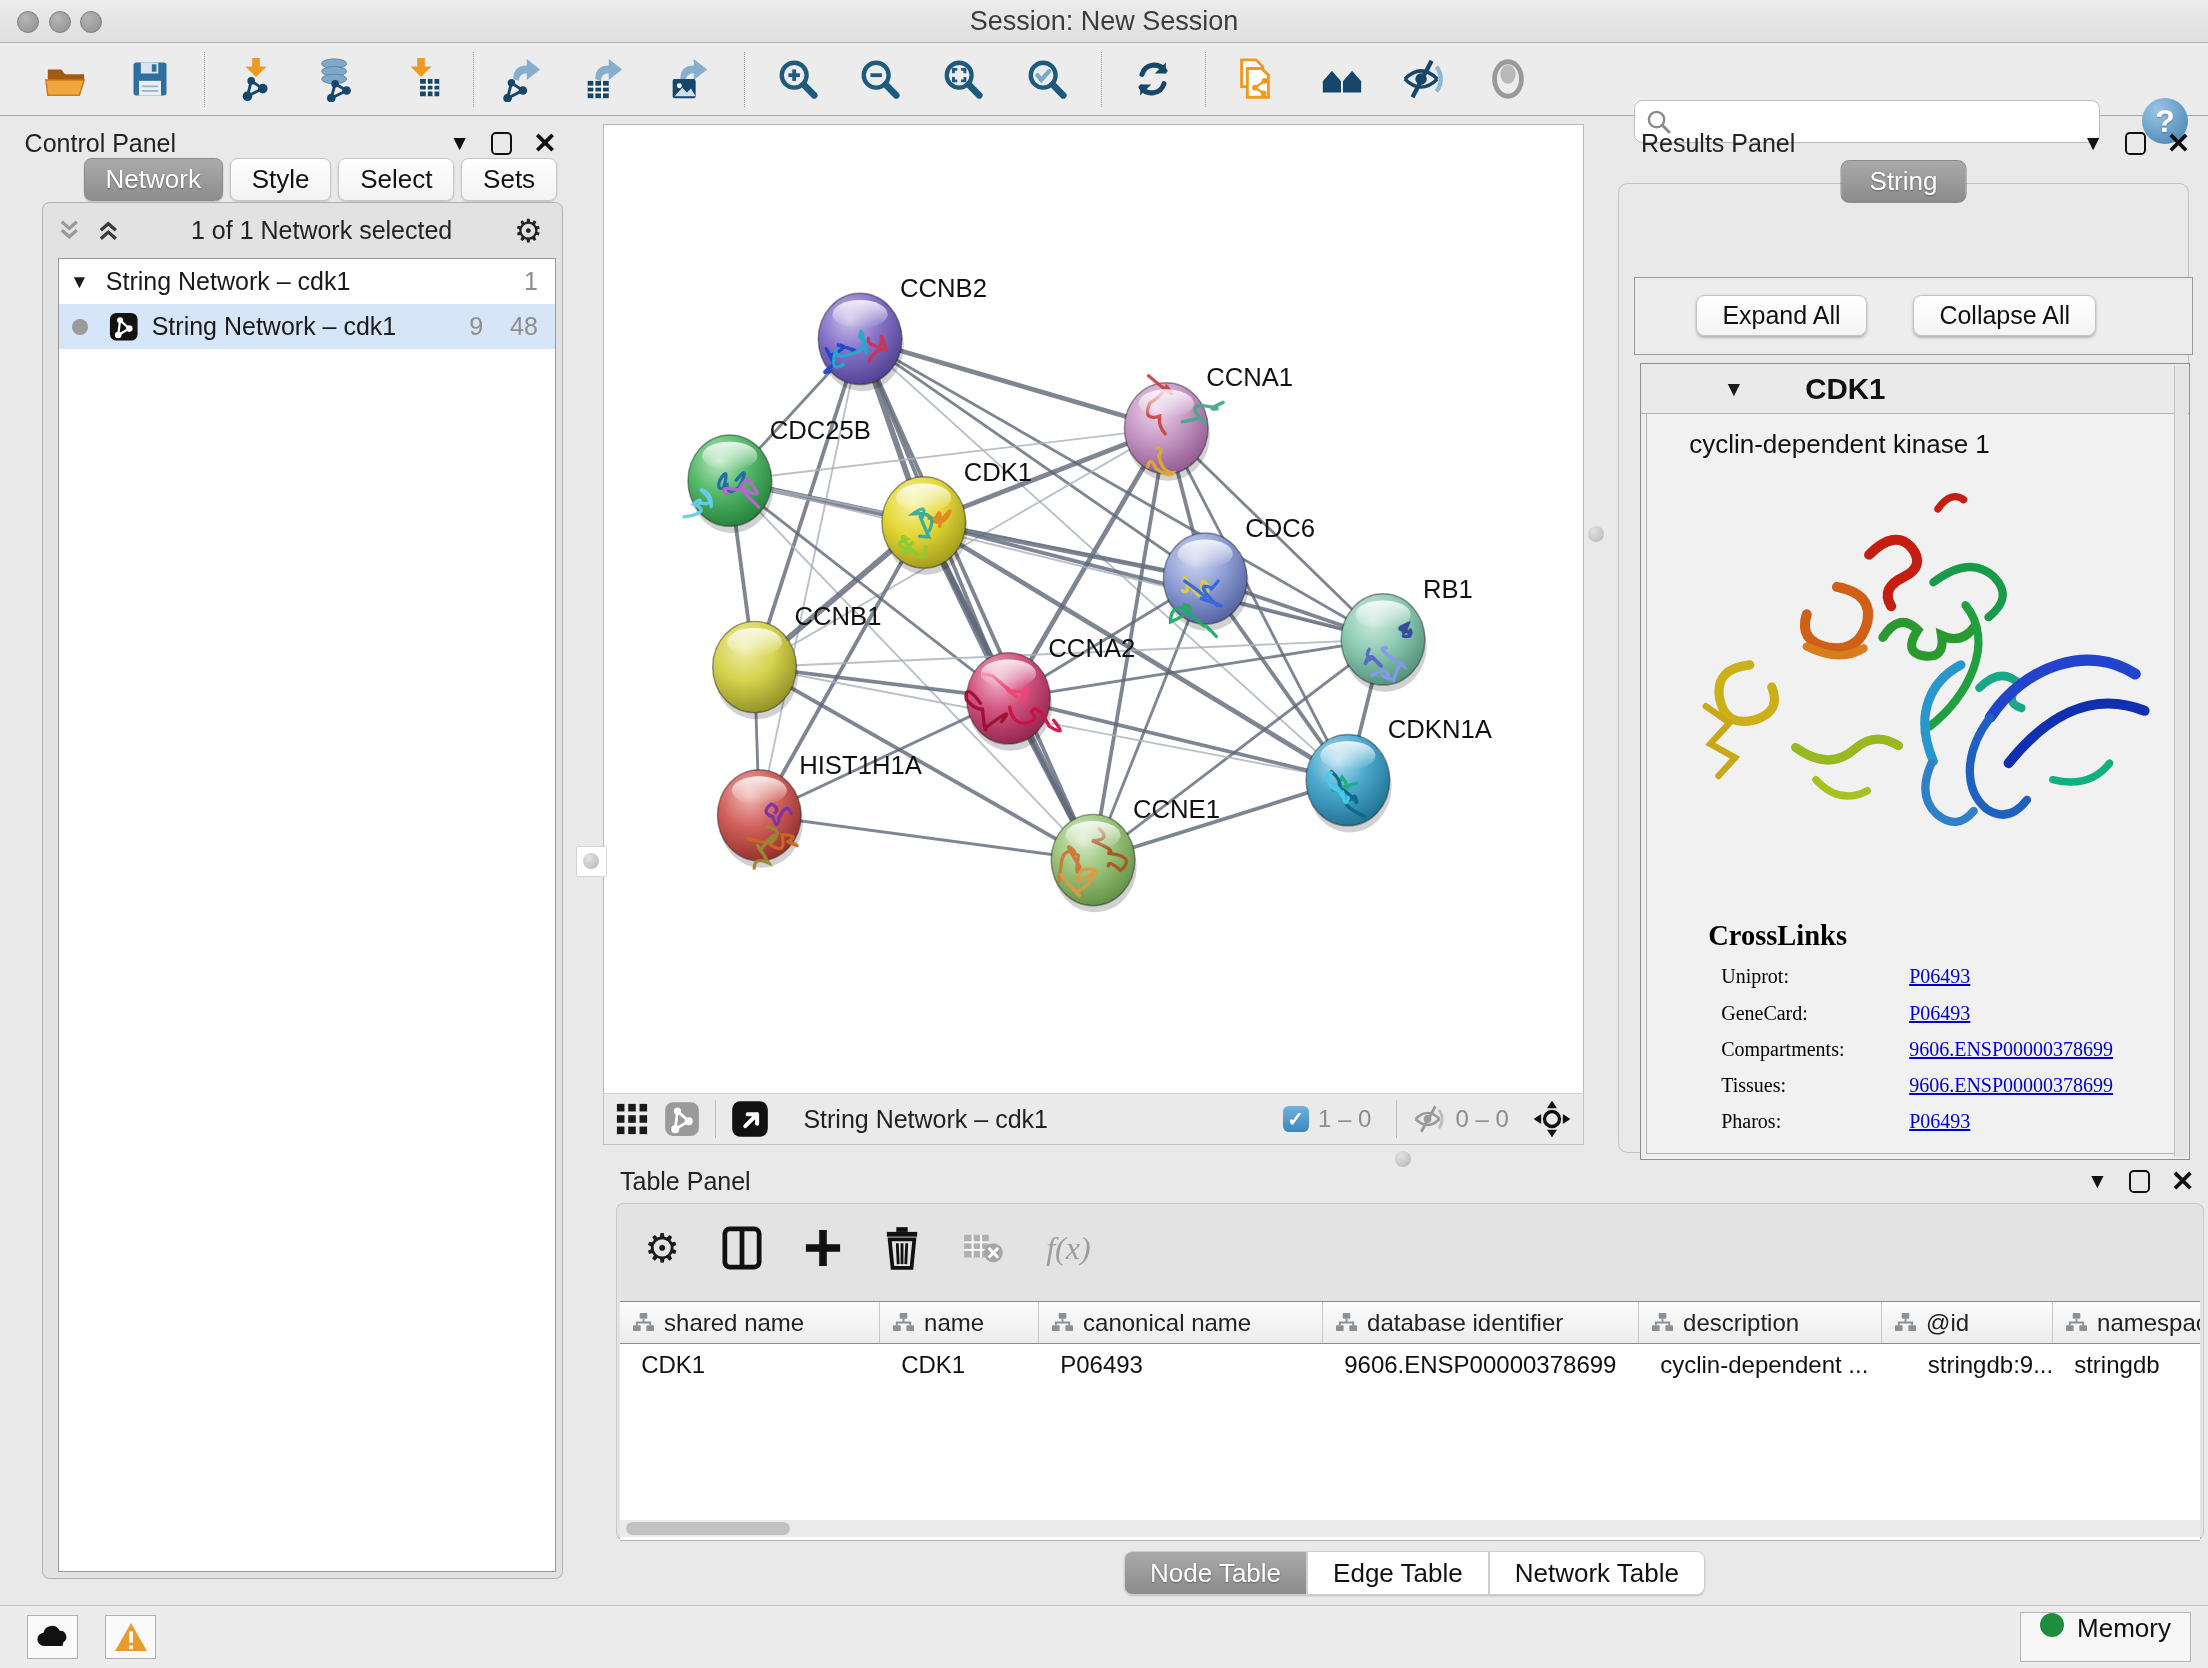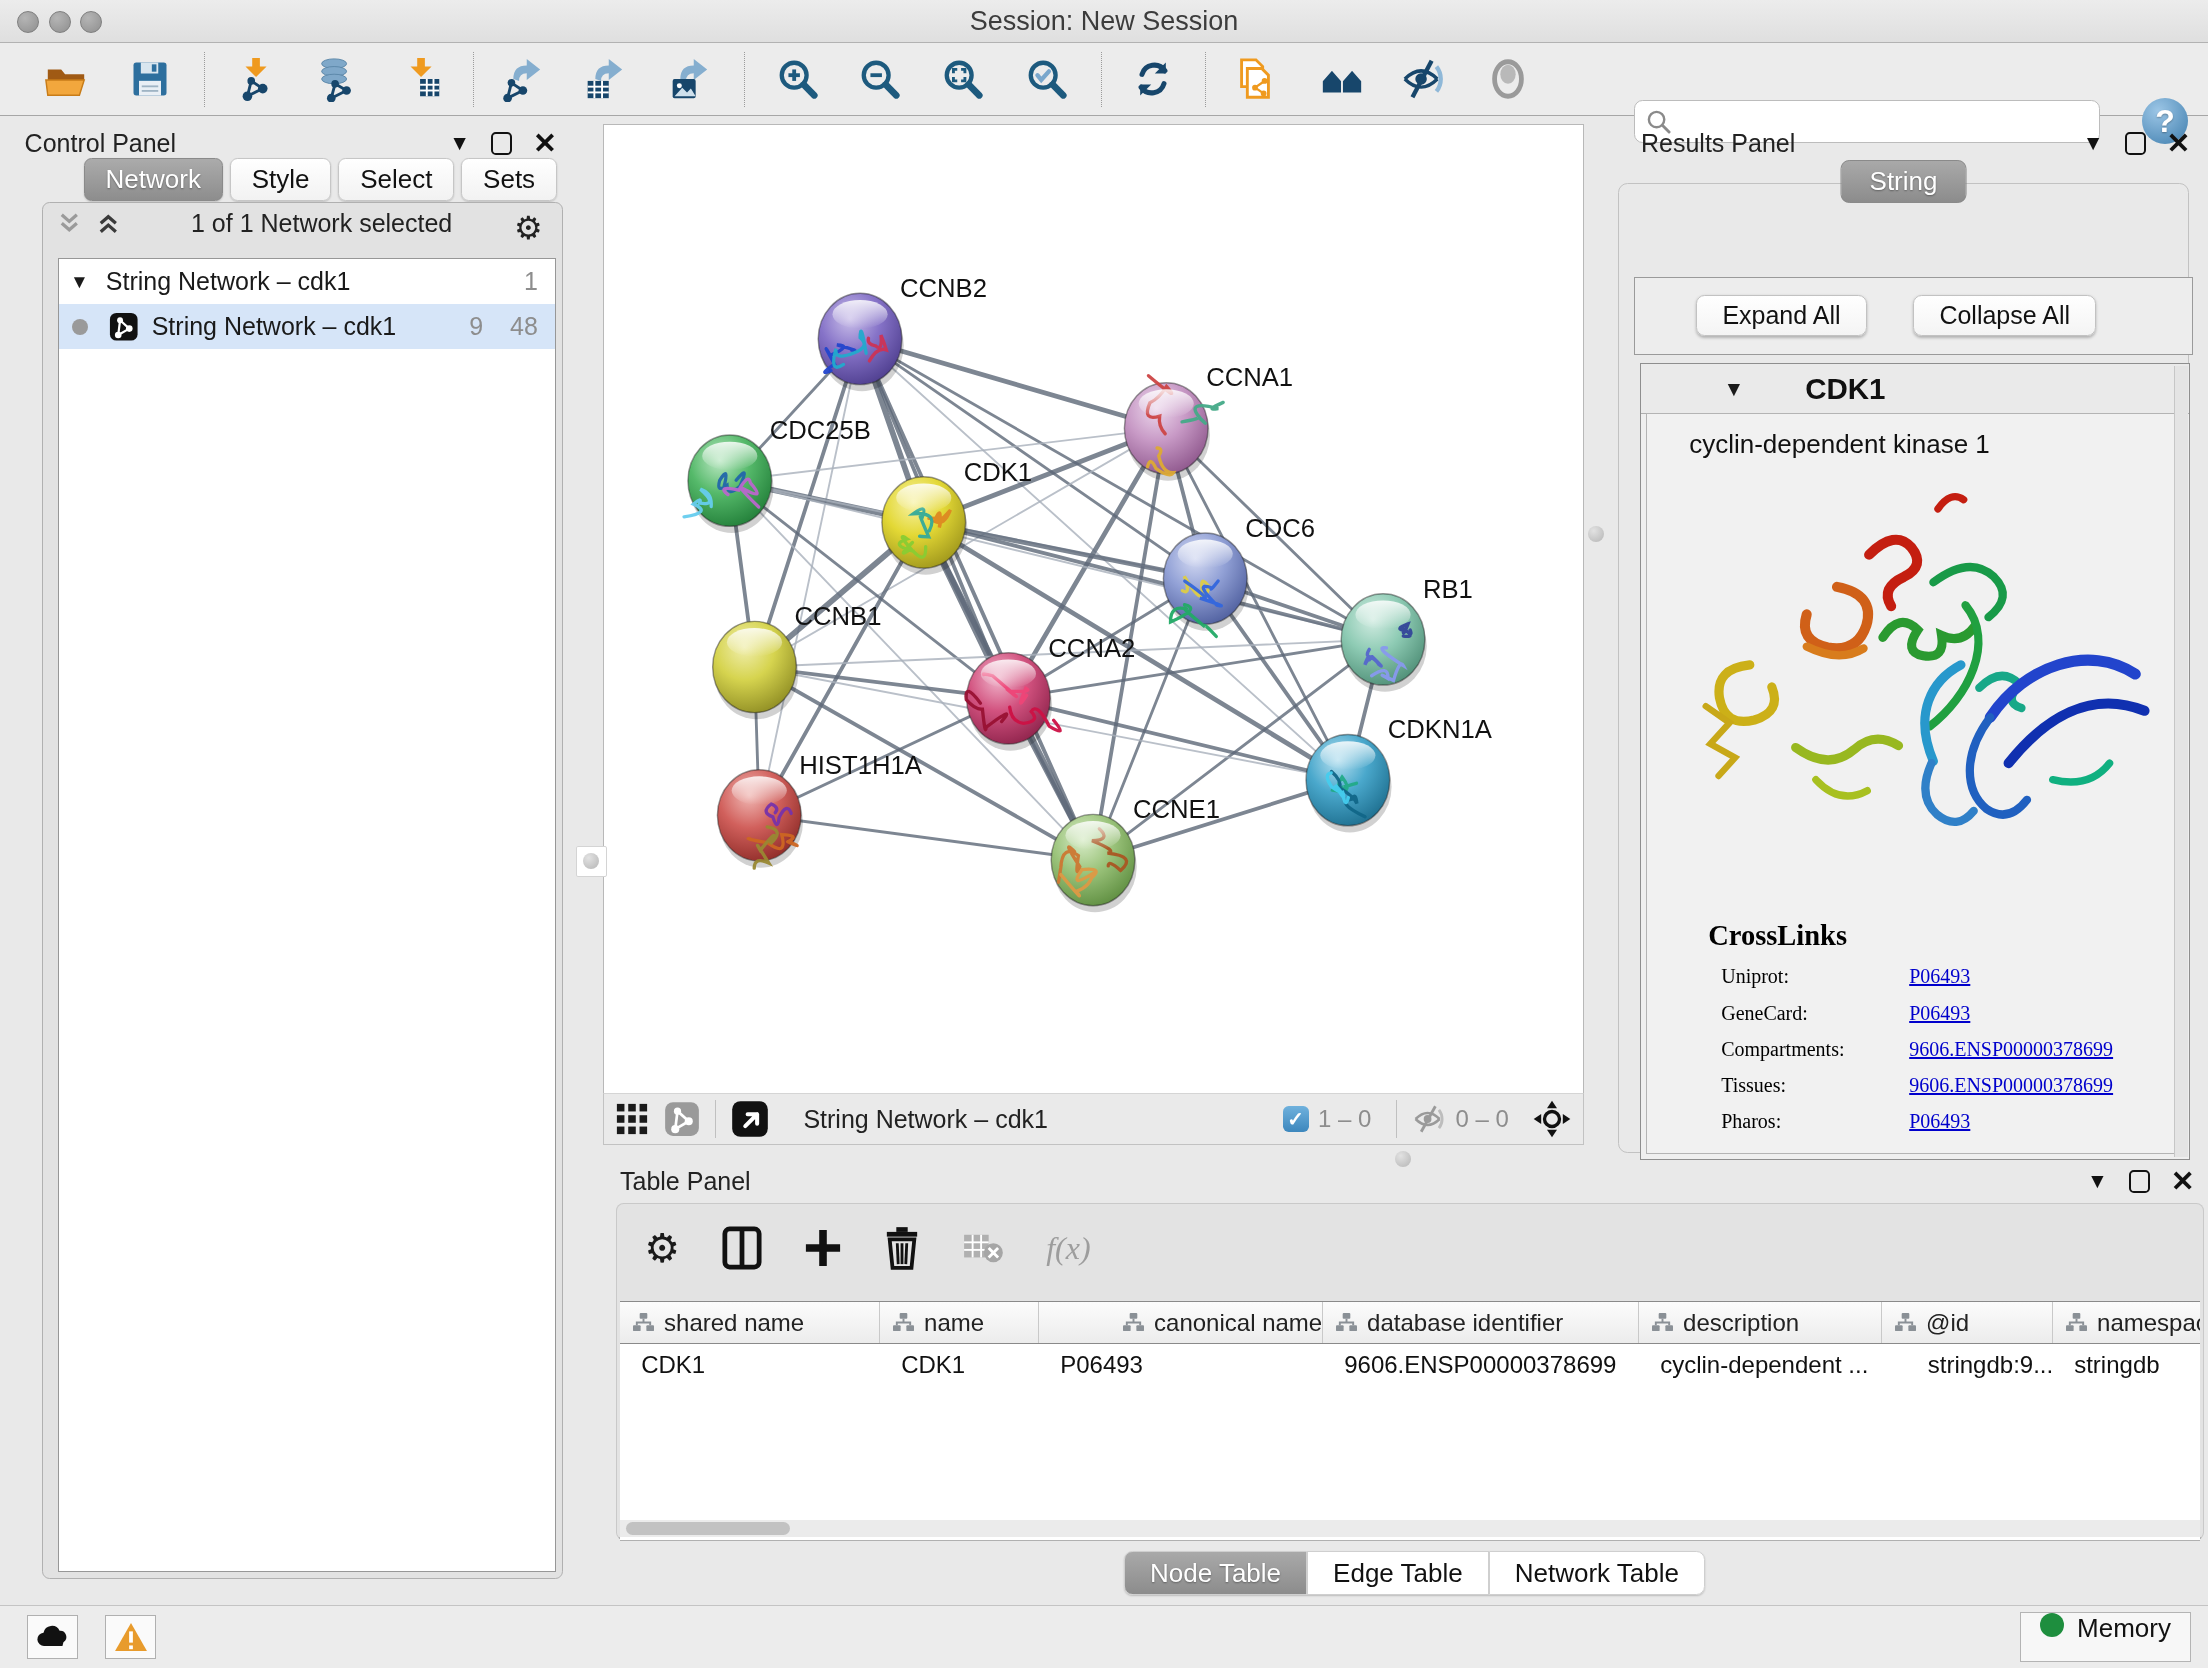--- a/index.html
+++ b/index.html
@@ -22,21 +22,21 @@
   .hbtn{margin-left:21px;display:flex;align-items:center;justify-content:center}
   .tri{font-size:21px;color:#111}
   .fbox{width:21px;height:23px;border:2.9px solid #111;border-radius:4.8px;box-sizing:border-box}
   .xcl{font-size:28.5px;font-weight:900;color:#111;line-height:23px}
   
   #cp{left:7.6px;top:120px;width:555px;height:1465px}
   .ctabs{position:absolute;left:76px;top:38px;display:flex}
   .ctab{font-size:26px;padding:4.8px 21px;background:linear-gradient(#ffffff,#f2f2f2);border:1px solid #c6c6c6;border-radius:7.6px;margin-right:6.7px;box-shadow:0 1px 1.9px rgba(0,0,0,.18);color:#111}
   .ctab.active{background:linear-gradient(#ababab,#8d8d8d);color:#fff;border-color:#8a8a8a;text-shadow:0 1px 1.9px rgba(0,0,0,.35)}
   .cp-box{position:absolute;left:34px;top:82px;width:521px;height:1377px;background:#e2e2e2;border:1px solid #b0b0b0;border-radius:7.6px;box-sizing:border-box}
-  .cp-selbar{position:absolute;left:5.7px;right:5.7px;top:5.7px;height:44px;display:flex;align-items:flex-start;font-size:25px;color:#222}
+  .cp-selbar{position:absolute;left:5.7px;right:5.7px;top:5.7px;height:44px;display:flex;align-items:center;font-size:25px;color:#222}
   .cp-list{position:absolute;left:15px;right:5.7px;top:55px;bottom:5.7px;background:#fff;border:1px solid #979797}
   .trow{position:relative;height:45px;display:flex;align-items:center;font-size:25px}
   .trow.sel{background:#d6e5f8}
   .cnt{color:#8d8d8d}
   
   #canvas{left:603px;top:124px;width:979px;height:968px;background:#fff;border:1px solid #b8b8b8;box-sizing:content-box}
   .nlabel{font-family:"Liberation Sans",sans-serif;font-size:27px;fill:#111}
   #netbar{left:603px;top:1093px;width:981px;height:52px;background:#eaeaea;border:1px solid #c2c2c2;border-top:1px solid #d5d5d5;box-sizing:border-box;display:flex;align-items:center;padding:0 11.4px}
   .vsep{width:0;height:38px;border-left:1px solid #c0c0c0;margin:0 15px}
   .nb-title{font-size:25px;color:#222;margin-left:34px}
@@ -779,21 +779,21 @@
             <svg width="23" height="21" viewBox="0 0 24 22">
               <g fill="#8a9096">
                 <rect x="8" y="1" width="8" height="6" rx="1"></rect>
                 <rect x="1" y="14" width="8" height="6" rx="1"></rect>
                 <rect x="15" y="14" width="8" height="6" rx="1"></rect>
               </g>
               <path d="M12 7 v3 M5 14 v-3 h14 v3" stroke="#8a9096" stroke-width="2" fill="none"></path>
             </svg>
             <span>name</span>
           </div>
-          <div class="th" style="width: 284px; justify-content: flex-end;">
+          <div class="th" style="width: 284px;">
             <svg width="23" height="21" viewBox="0 0 24 22">
               <g fill="#8a9096">
                 <rect x="8" y="1" width="8" height="6" rx="1"></rect>
                 <rect x="1" y="14" width="8" height="6" rx="1"></rect>
                 <rect x="15" y="14" width="8" height="6" rx="1"></rect>
               </g>
               <path d="M12 7 v3 M5 14 v-3 h14 v3" stroke="#8a9096" stroke-width="2" fill="none"></path>
             </svg>
             <span>canonical name</span>
           </div>

